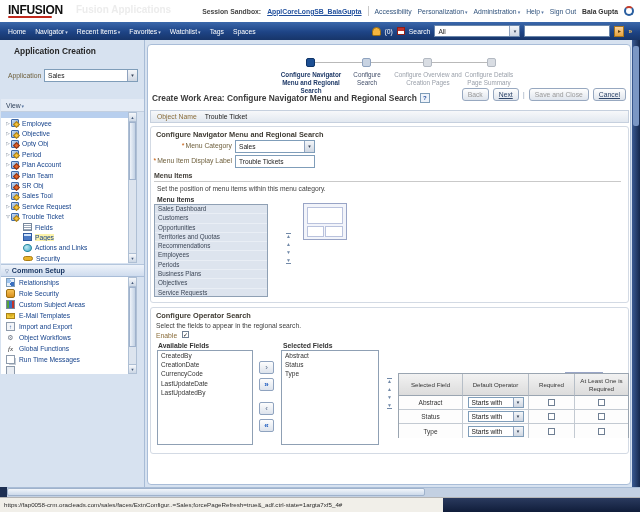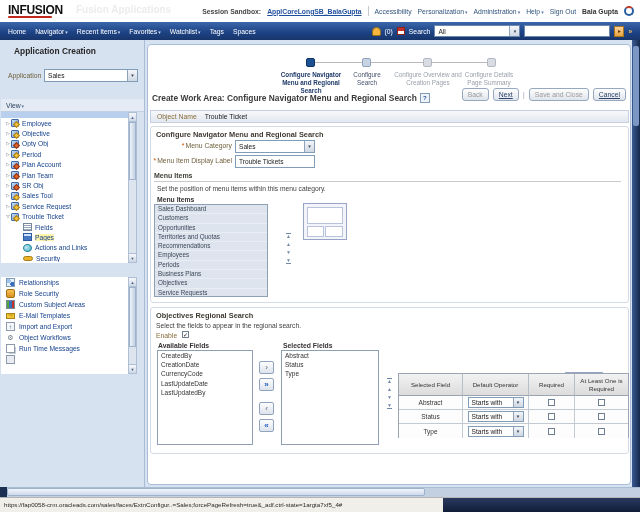--- a/index.html
+++ b/index.html
@@ -262,20 +262,24 @@
         <span class="tlab">Security</span>
       </div>
   </div>
 
   <div class="a sbar" style="left:128px;top:112px;height:151px;">
     <span class="sbtn" style="top:0;">▲</span>
     <span class="sthumb" style="top:9px;height:58px;"></span>
     <span class="sbtn" style="bottom:0;border-top:1px solid #aebfd4;border-bottom:none;">▼</span>
   </div>
 
+  <div class="a acc-hdr" style="top:264px;">
+    <span class="acc-arrow">▽</span>
+    <span>Common Setup</span>
+  </div>
 
   <div class="a" style="left:1px;top:277px;width:127px;height:97px;background:#fff;overflow:hidden;">
     <div class="crow">
         <span class="sico ico-rel"></span>
         <span>Relationships</span>
       </div>
     <div class="crow">
         <span class="sico ico-lock"></span>
         <span>Role Security</span>
       </div>
@@ -287,20 +291,24 @@
         <span class="sico ico-mail"></span>
         <span>E-Mail Templates</span>
       </div>
     <div class="crow">
         <span class="sico ico-import">↑</span>
         <span>Import and Export</span>
       </div>
     <div class="crow">
         <span class="sico ico-wrench">⚙</span>
         <span>Object Workflows</span>
+      </div>
+    <div class="crow">
+        <span class="sico ico-fx">fx</span>
+        <span>Global Functions</span>
       </div>
     <div class="crow">
         <span class="sico ico-msgs"></span>
         <span>Run Time Messages</span>
       </div>
     <div class="crow">
         <span class="sico ico-doc"></span>
       </div>
   </div>
 
@@ -382,21 +390,21 @@
 
   <div class="a pv" style="left:303px;top:203px;width:44px;height:37px;">
     <div class="inner" style="left:3px;top:3px;width:36px;height:17px;"></div>
     <div class="inner minibars" style="left:6px;top:6px;width:13px;height:11px;border:none;"></div>
     <div class="inner minibars" style="left:23px;top:6px;width:13px;height:11px;border:none;"></div>
     <div class="inner" style="left:3px;top:22px;width:17px;height:11px;"></div>
     <div class="inner" style="left:21px;top:22px;width:18px;height:11px;"></div>
   </div>
 
   <div class="a secbox" style="left:150px;top:307px;width:479px;height:147px;"></div>
-  <div class="a sechdr" style="left:156px;top:311px;">Objectives Regional Search</div>
+  <div class="a sechdr" style="left:156px;top:311px;">Configure Operator Search</div>
   <div class="a desc" style="left:156px;top:322px;">Select the fields to appear in the regional search.</div>
   <div class="a goldlab" style="left:156px;top:332px;font-size:6.8px;">Enable</div>
   <div class="a cb" style="left:182px;top:331px;">✓</div>
 
   <div class="a blab" style="left:158px;top:342px;">Available Fields</div>
   <div class="a blab" style="left:283px;top:342px;">Selected Fields</div>
 
   <div class="a listbox" style="left:157px;top:350px;width:96px;height:95px;">
     <div class="frow">CreatedBy</div>
     <div class="frow">CreationDate</div>

